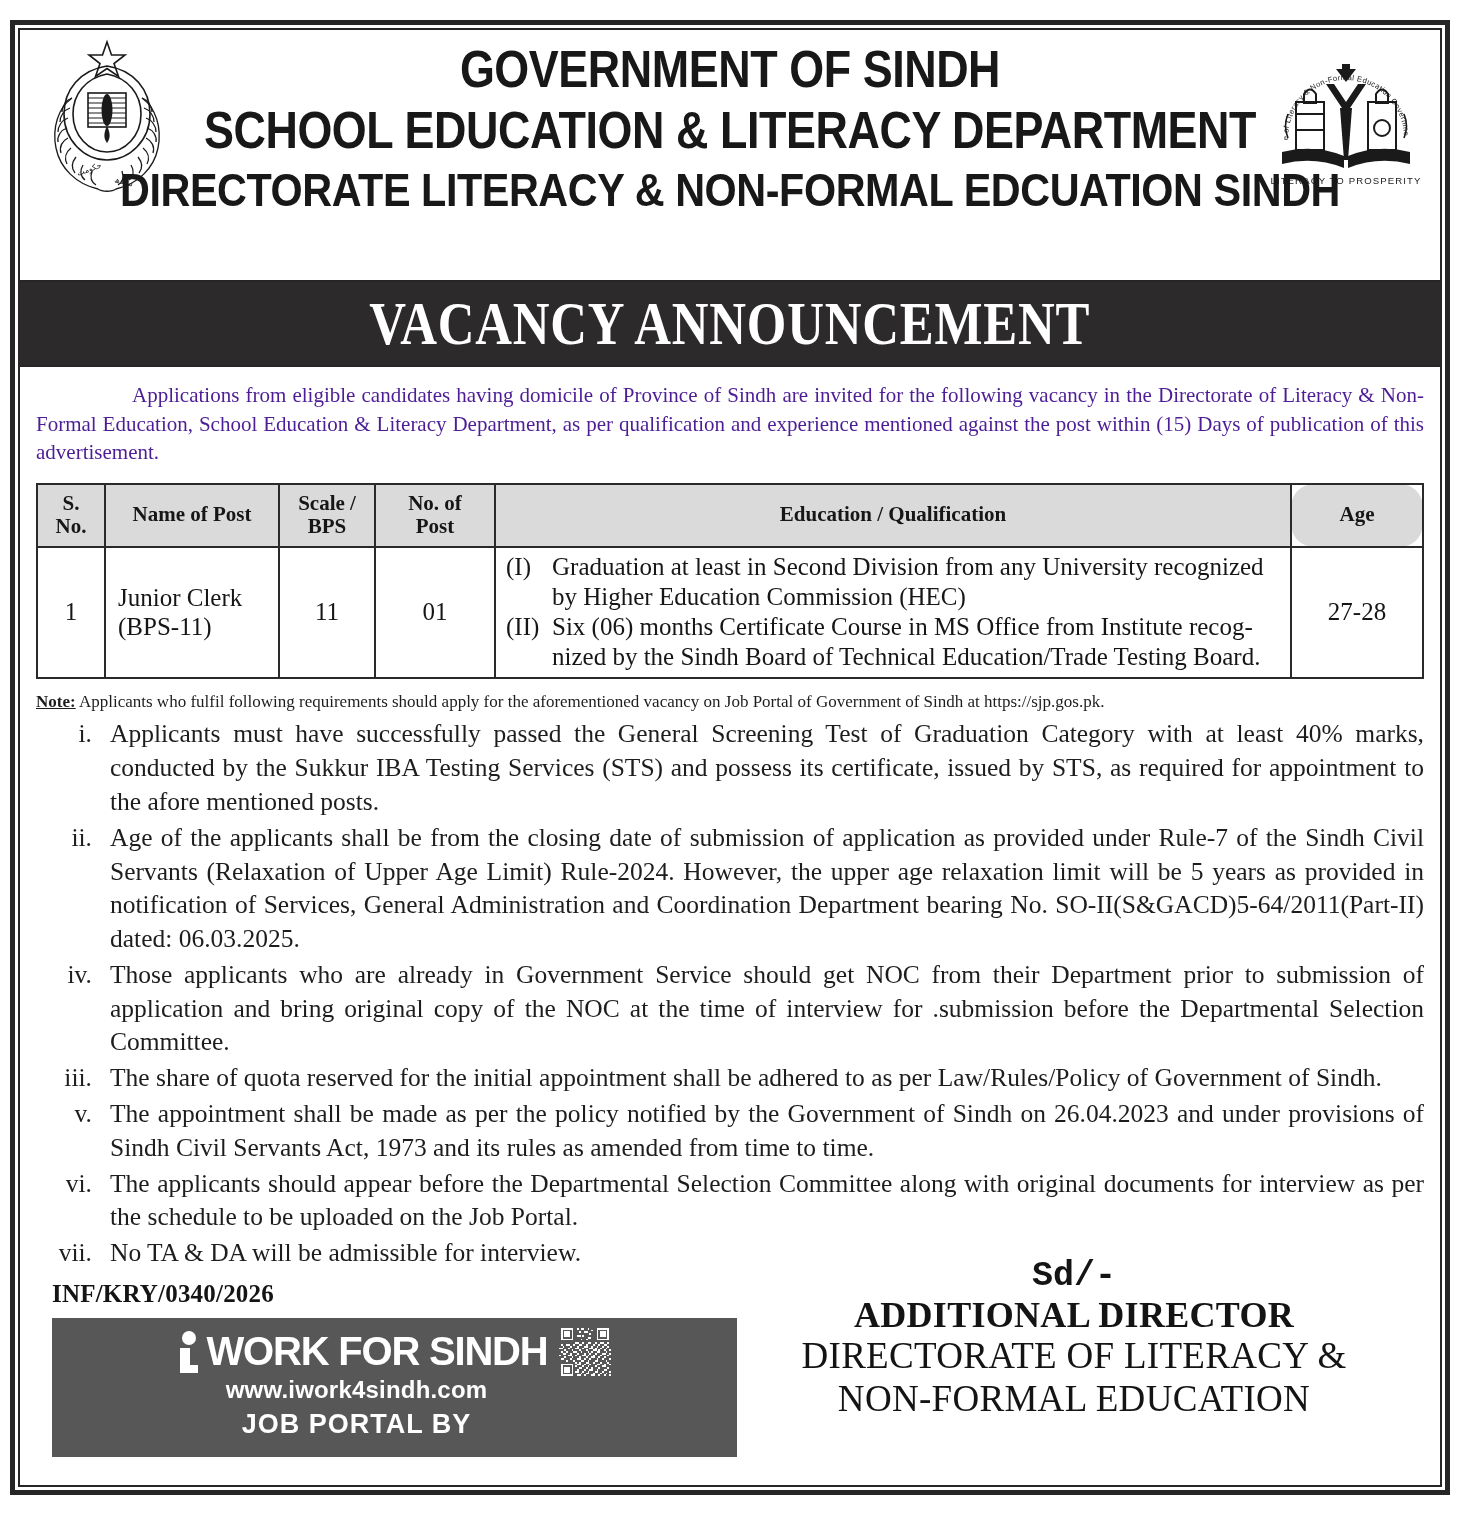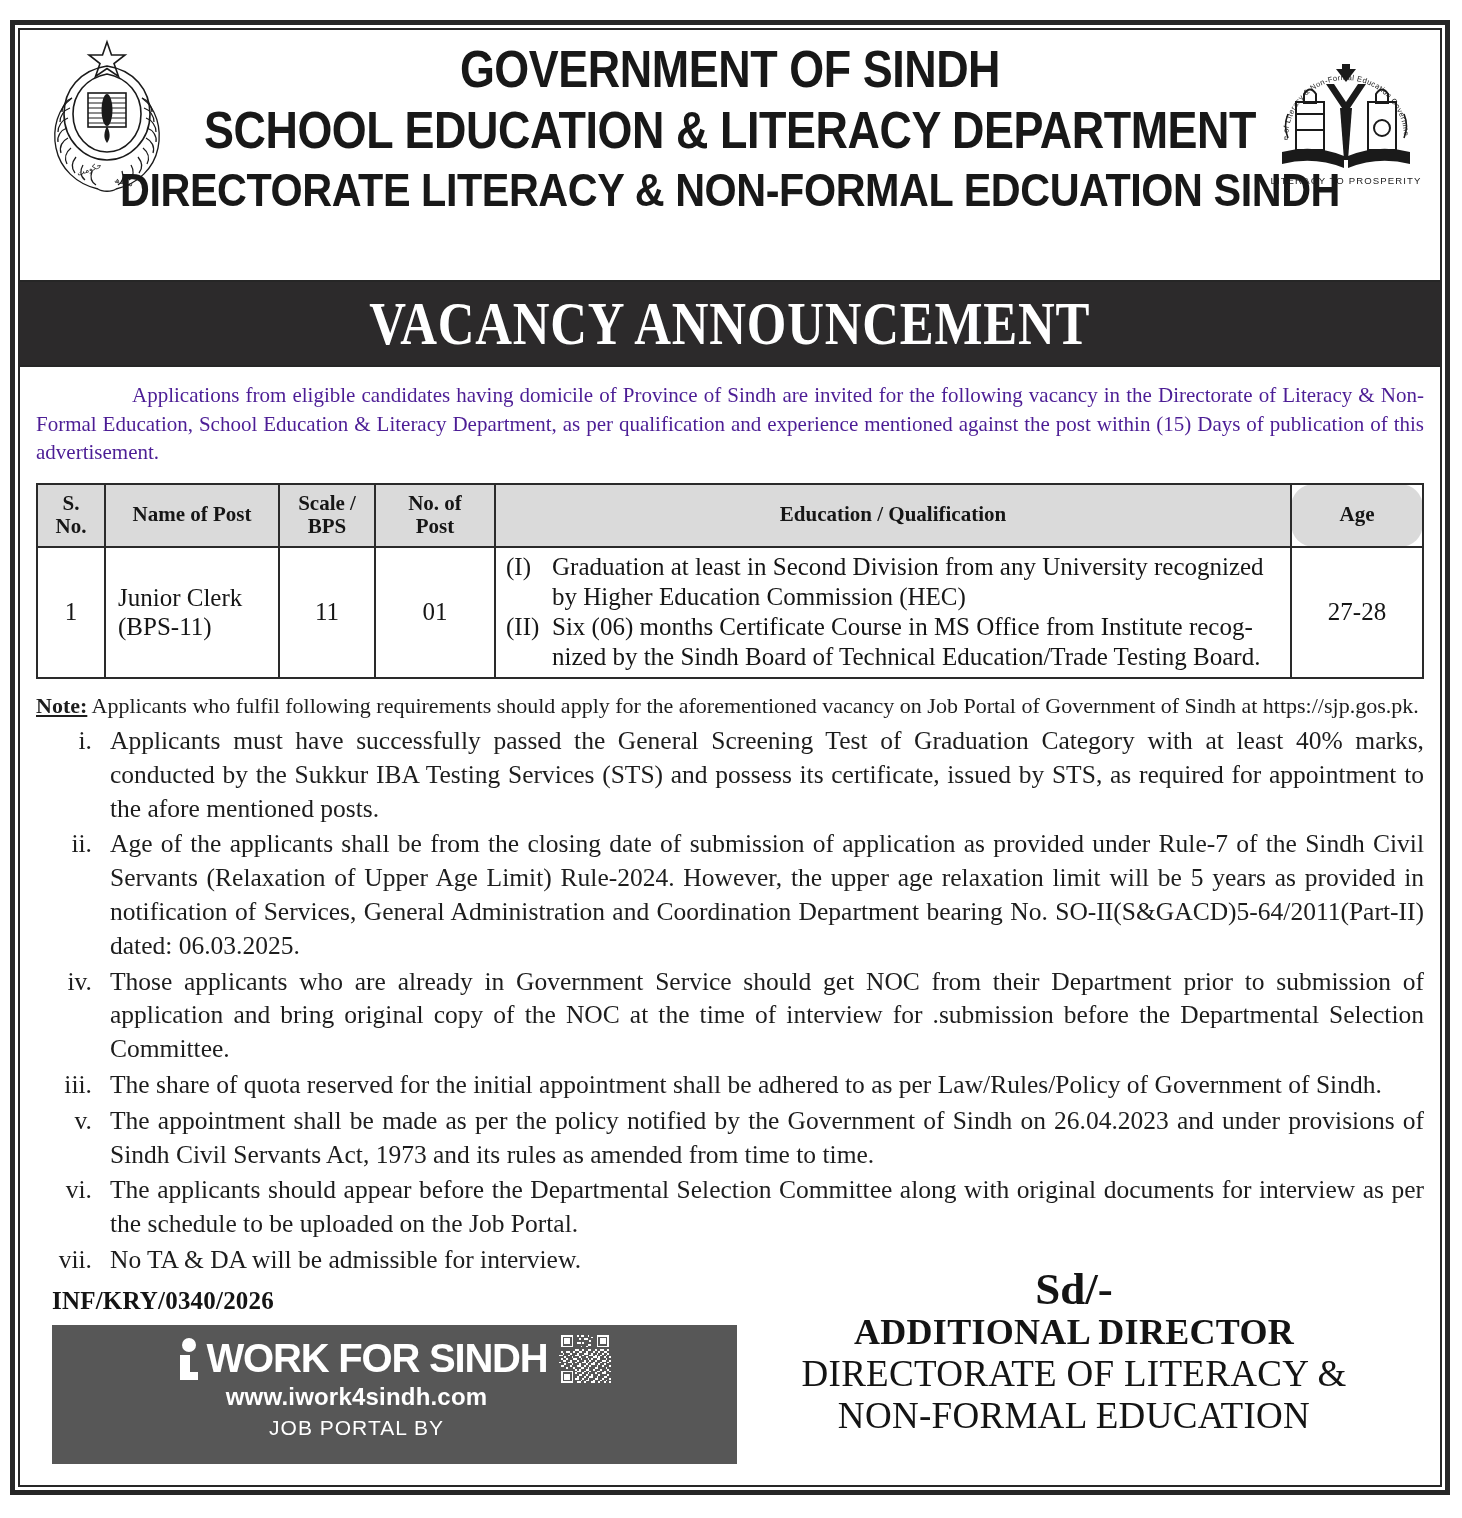--- a/index.html
+++ b/index.html
@@ -157,21 +157,21 @@
     align-items: flex-start;
     font-size: 25px;
     line-height: 1.21;
   }
   .qual-marker { flex: 0 0 46px; }
   .qual-text { flex: 1 1 auto; }
   .qual-text .ln { display: block; white-space: nowrap; }
 
   
   .note-block {
-    font-size: 22px;
+    font-size: 17px;
     line-height: 1.34;
     margin-bottom: 4px;
     color: #1d1d1d;
   }
   .note-label {
     font-weight: bold;
     text-decoration: underline;
   }
 
   ol.rules {
@@ -287,38 +287,38 @@
     color: #ffffff;
     font-family: "Liberation Sans", sans-serif;
     font-weight: bold;
     font-size: 24px;
     letter-spacing: 0.2px;
     margin-bottom: 4px;
   }
   .iw-sub {
     color: #ffffff;
     font-family: "Liberation Sans", sans-serif;
-    font-weight: normal;
-    font-size: 21px;
+    font-weight: bold;
+    font-size: 27px;
     letter-spacing: 1px;
     line-height: 1.22;
   }
 
   .sign-block {
     position: absolute;
     right: 30px;
     top: -22px;
     width: 640px;
     text-align: center;
     color: #141414;
   }
   .sd {
-    font-family: Liberation Serif, serif;
-    font-weight: bold;
-    font-size: 45px;
+    font-family: Liberation Mono, monospace;
+    font-weight: bold;
+    font-size: 35px;
     line-height: 1.08;
   }
   .addl {
     font-family: "Liberation Serif", serif;
     font-weight: bold;
     font-size: 36px;
     line-height: 1.1;
     letter-spacing: 0.3px;
   }
   .dir-line {

